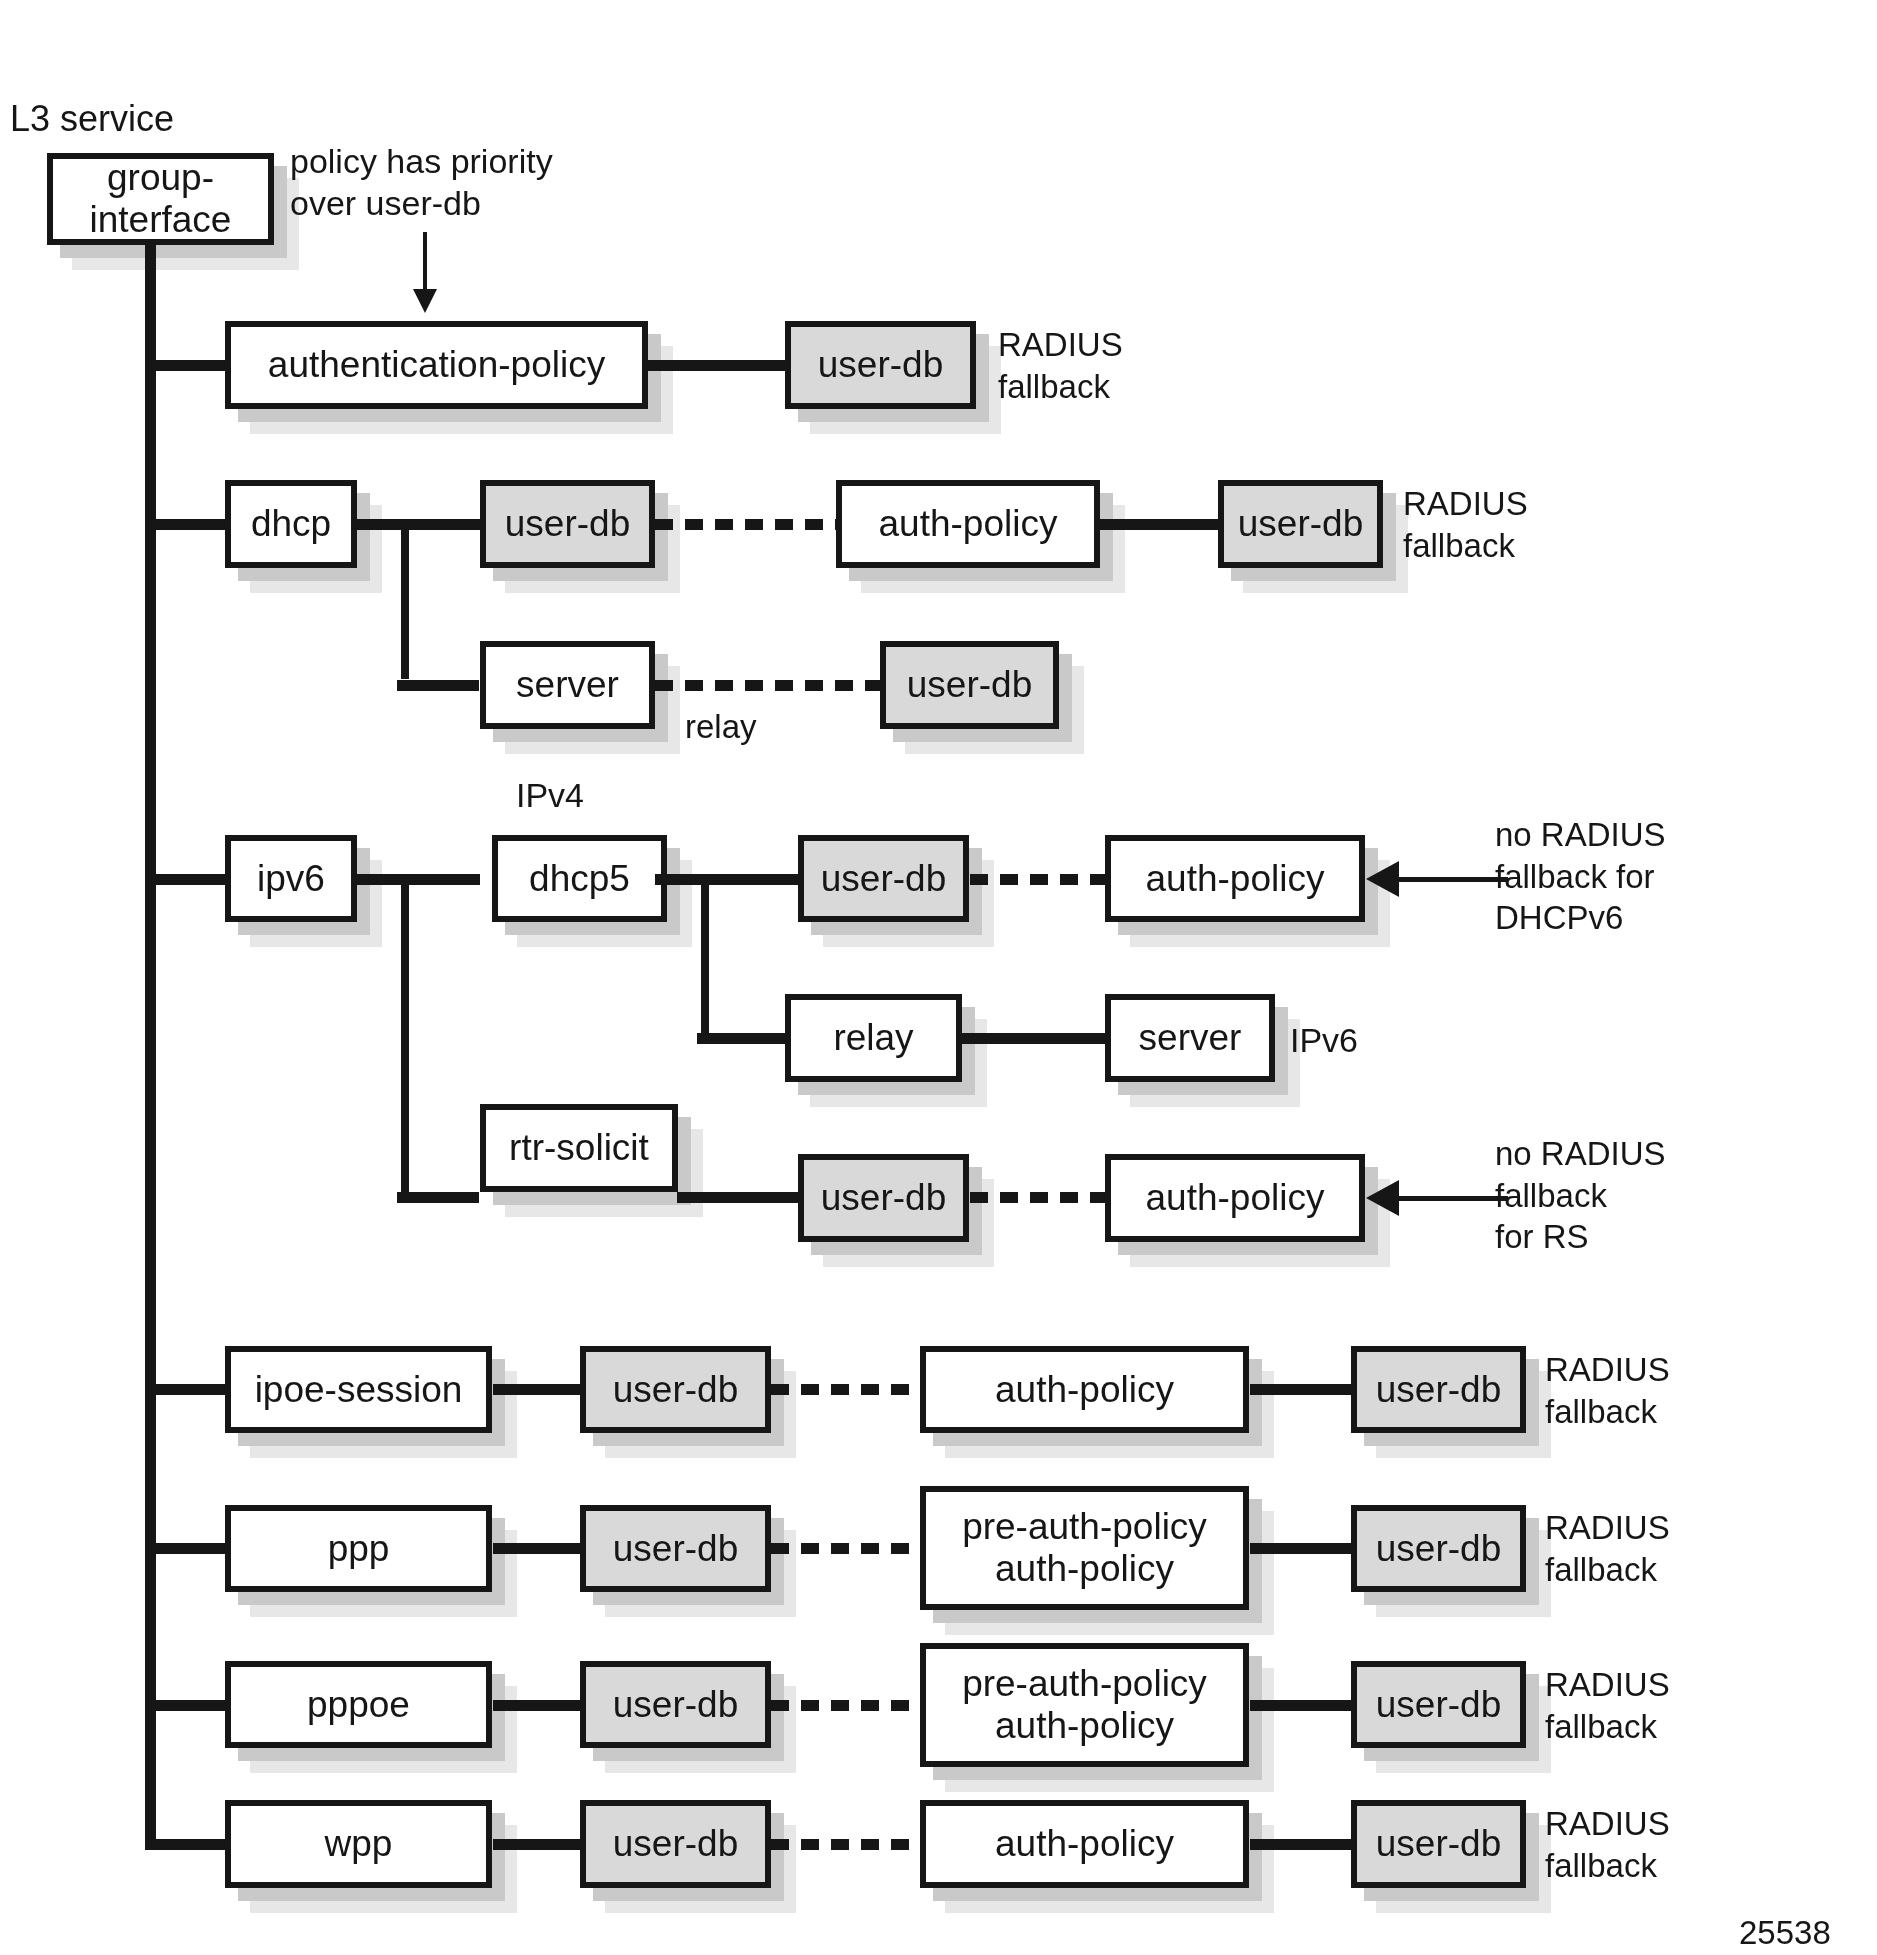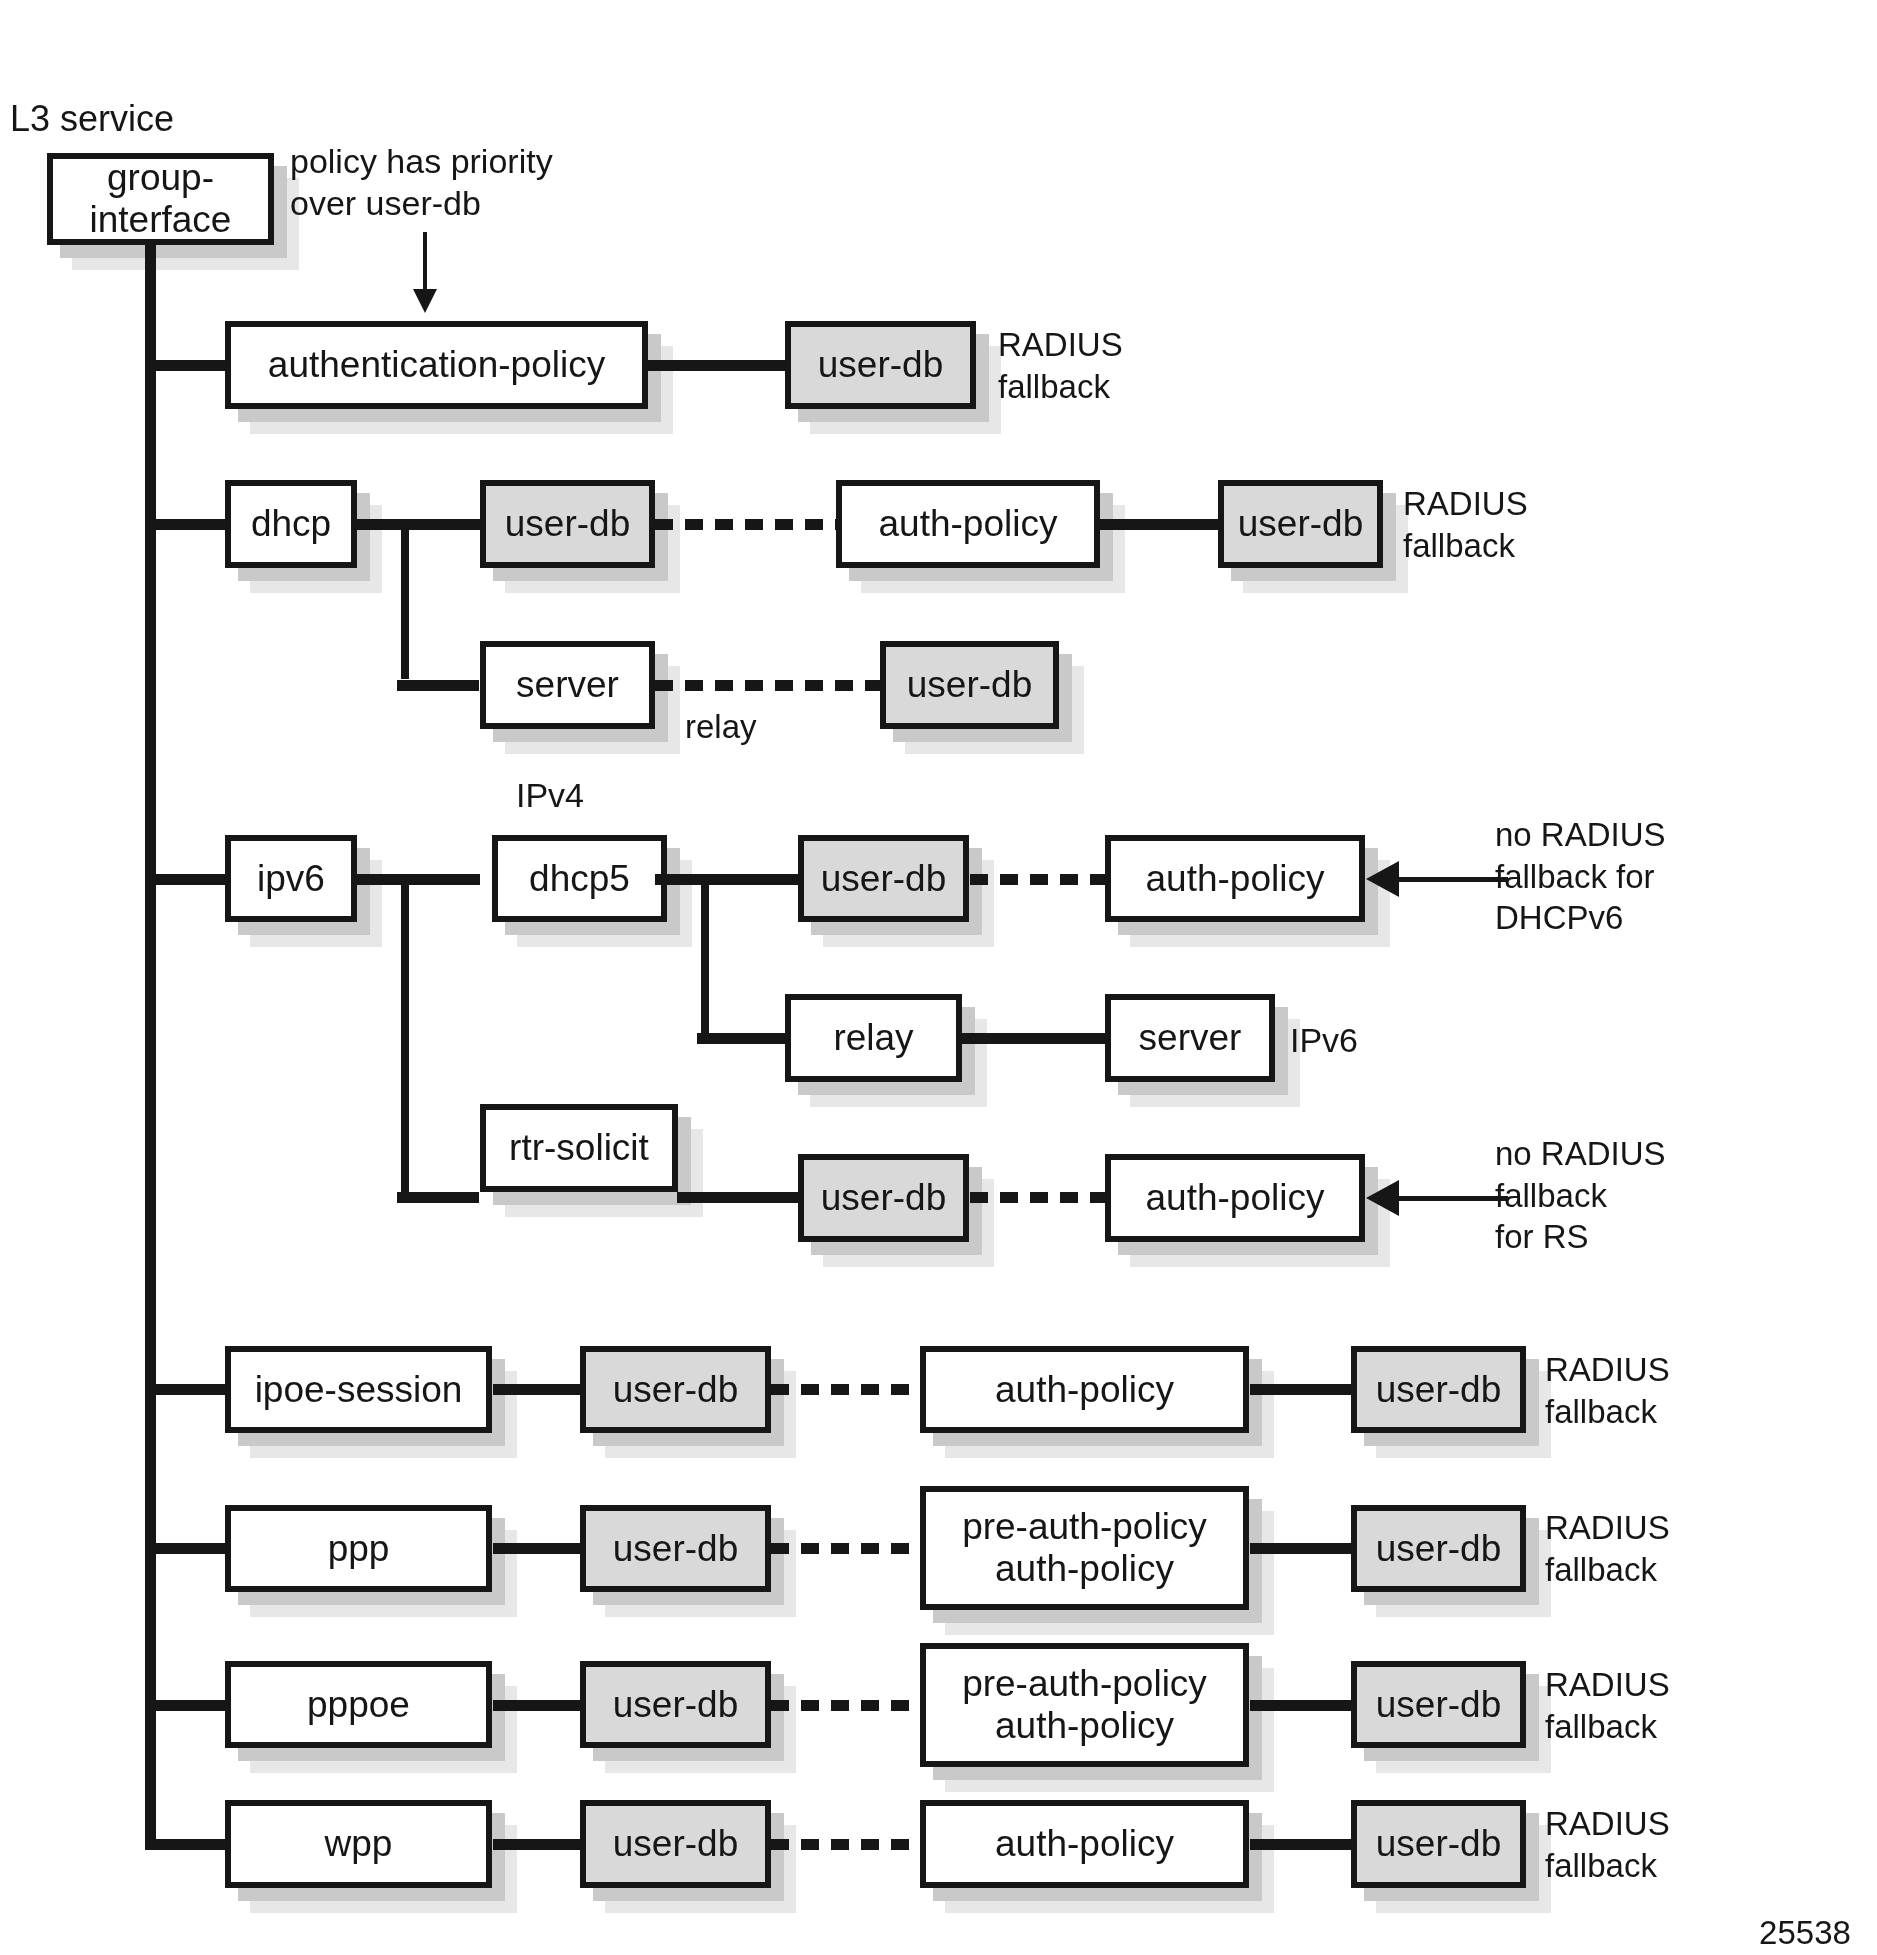--- a/index.html
+++ b/index.html
@@ -39,21 +39,21 @@
   .ah-left {
     position:absolute; width:0; height:0;
     border-top:18px solid transparent; border-bottom:18px solid transparent;
     border-right:33px solid #161616;
   }
   .ah-down {
     position:absolute; width:0; height:0;
     border-left:12px solid transparent; border-right:12px solid transparent;
     border-top:24px solid #161616;
   }
-  .fignum { position:absolute; font-size:33px; text-align:center; }
+  .fignum { position:absolute; font-size:33px; text-align:left; }
 </style>
 </head>
 <body>
 
 <div id="stage">
 
   <div class="label" style="left:10px; top:98px; font-size:36px;">L3 service</div>
 
   <div class="box" style="left:47px; top:153px; width:227px; height:92px;">group-
 interface</div>

